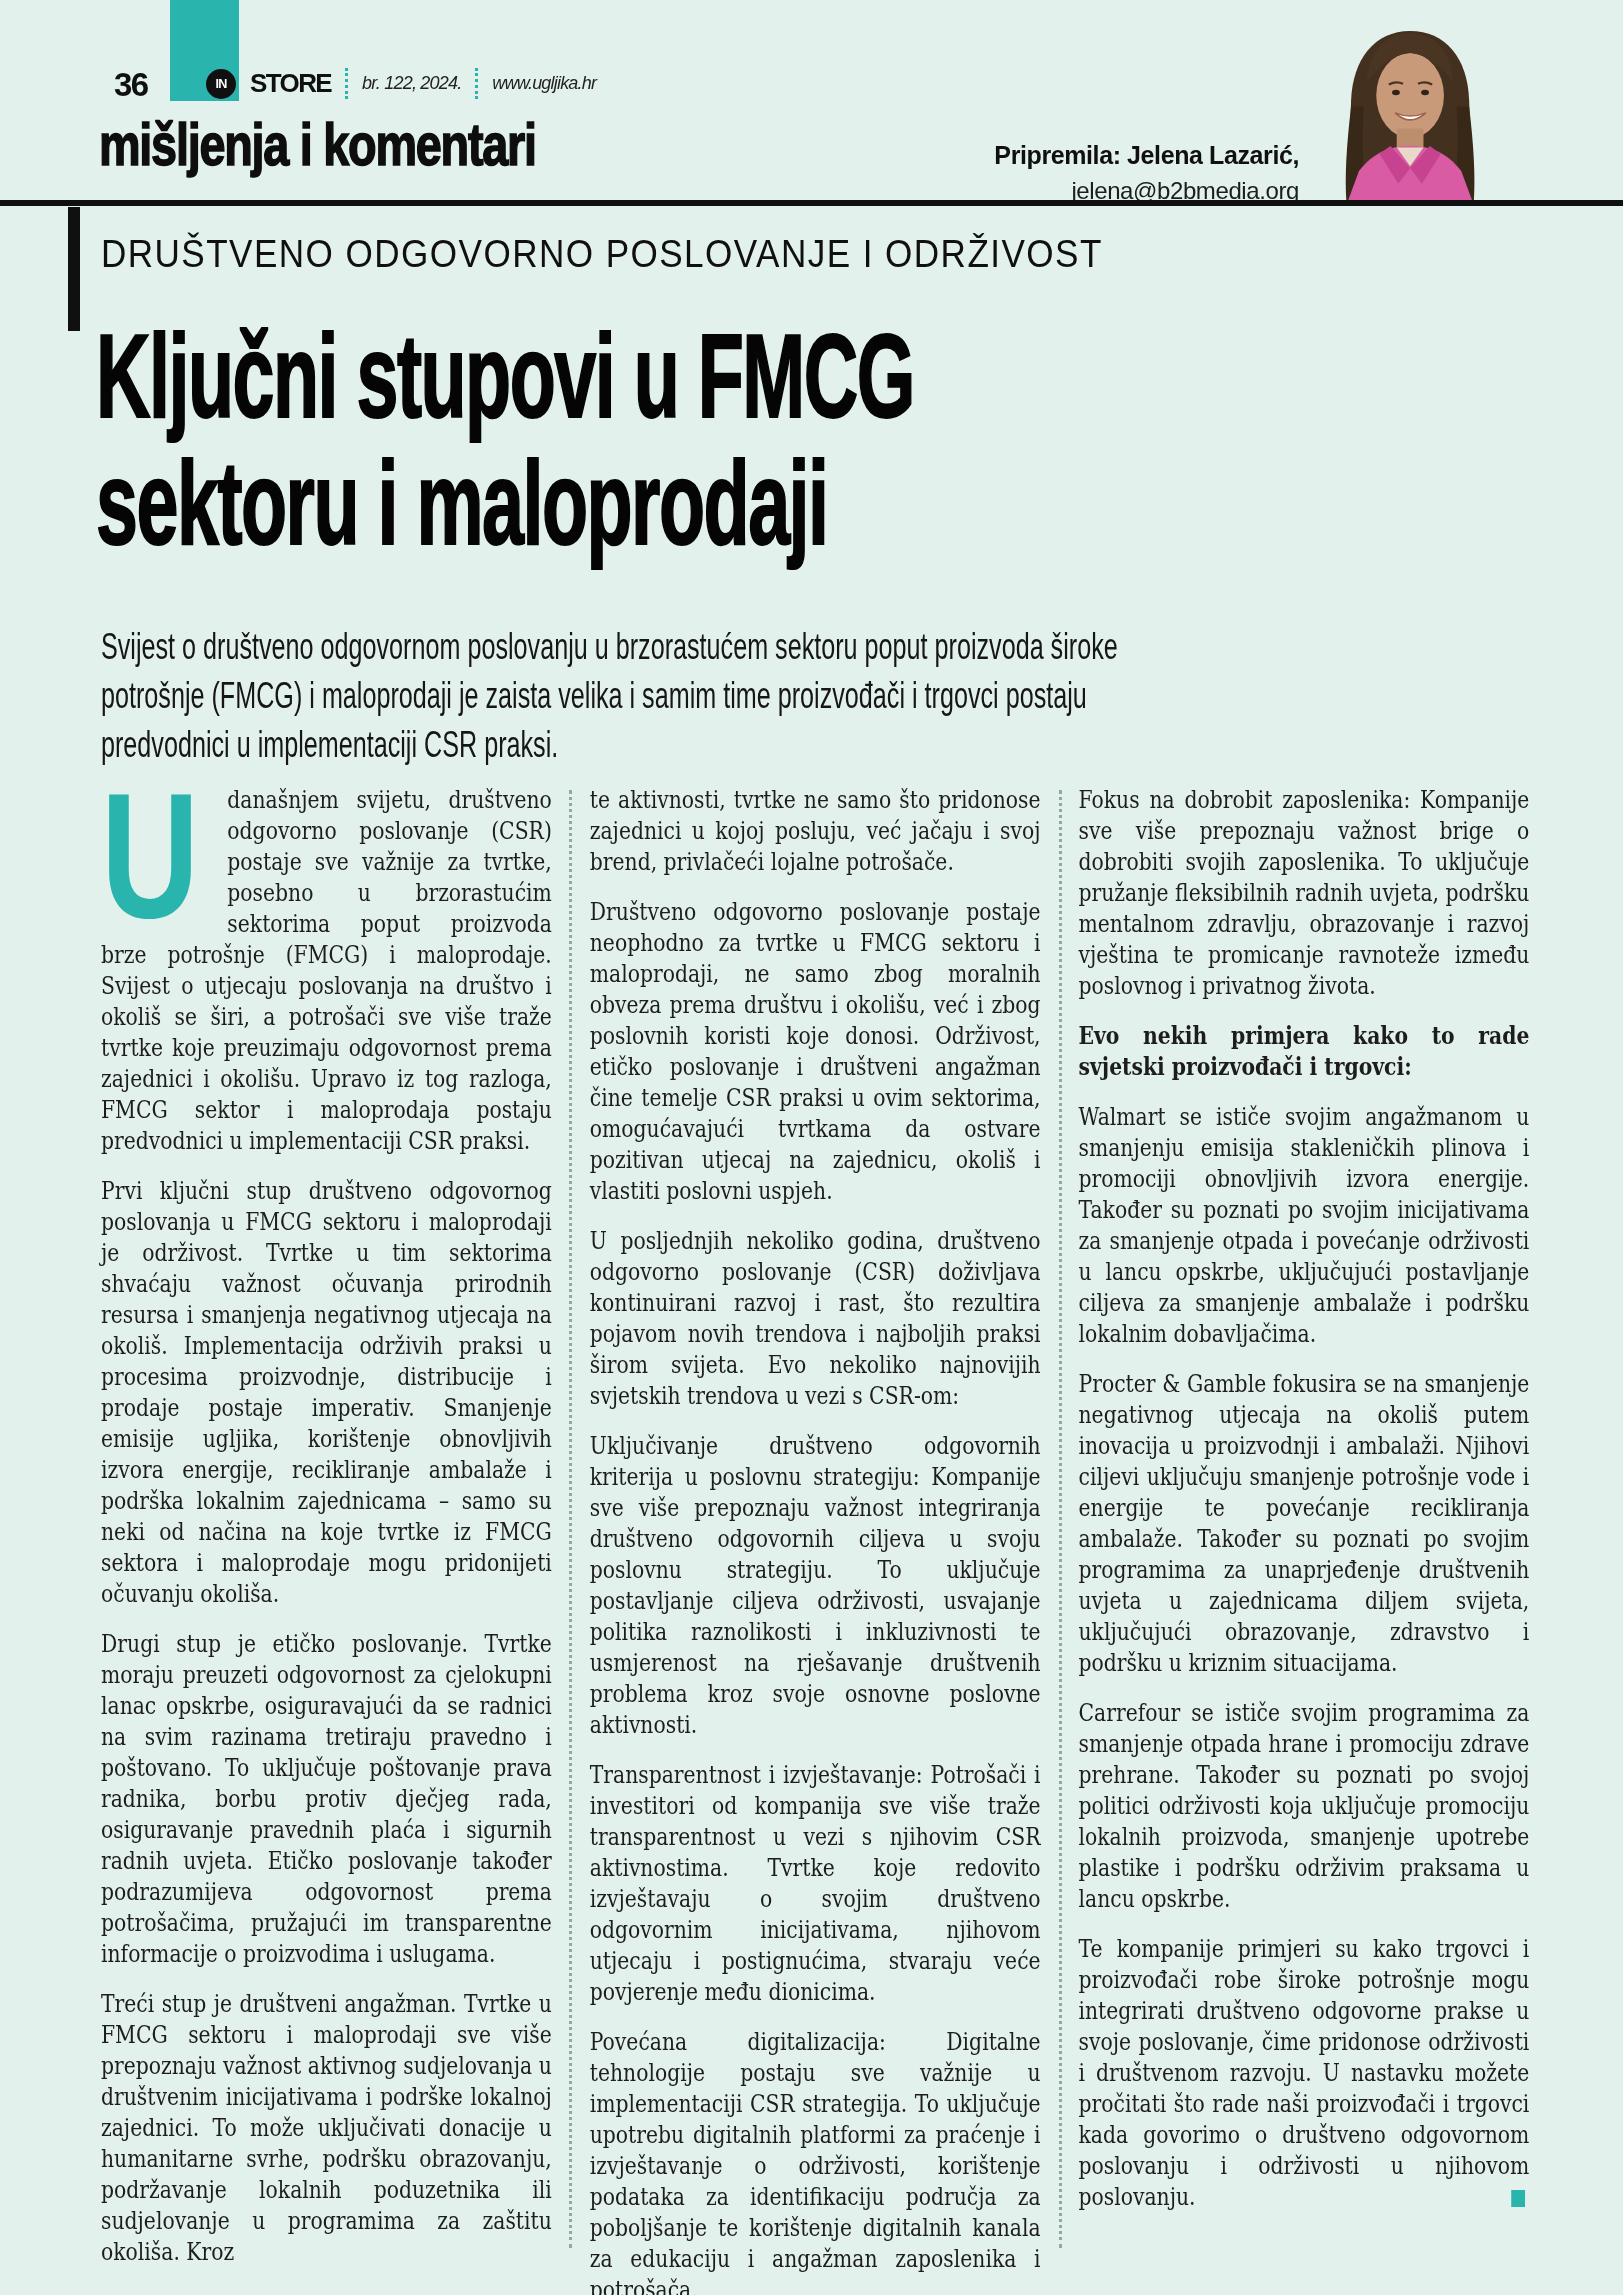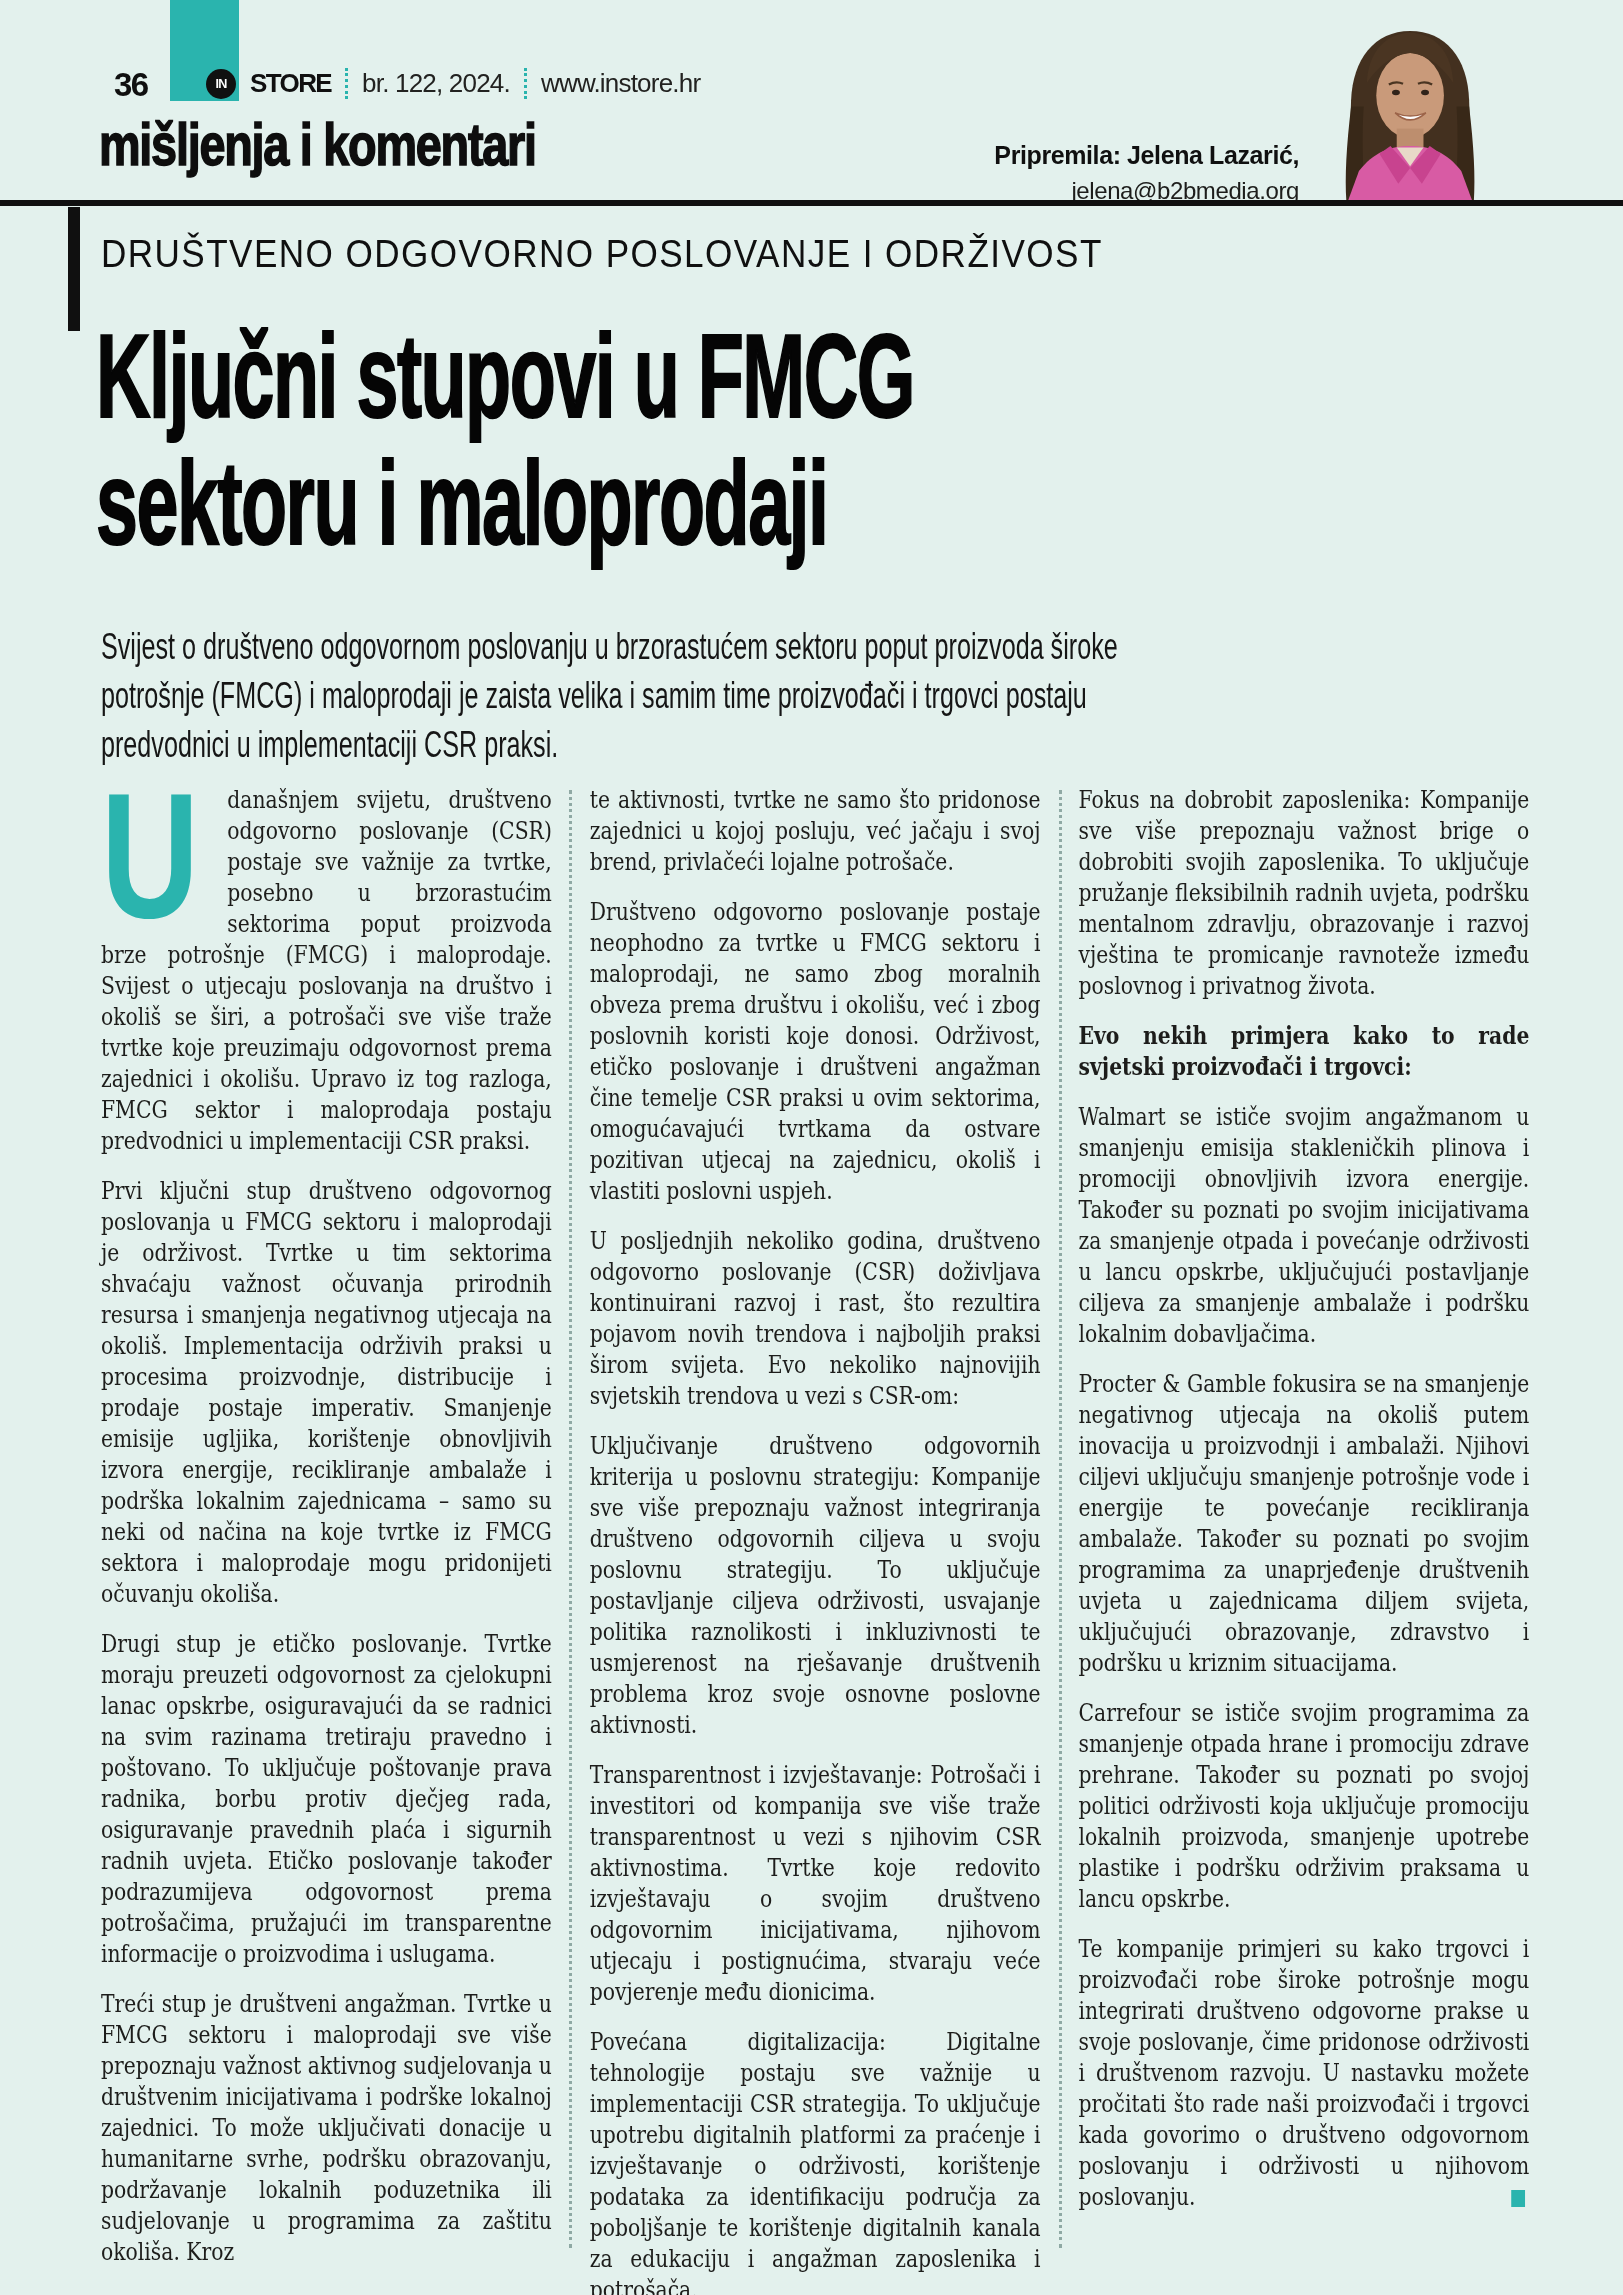--- a/index.html
+++ b/index.html
@@ -8,21 +8,21 @@
 
   
   .teal-block{position:absolute;left:170px;top:0;width:69px;height:101px;background:#2ab4ae;}
   .page-num{position:absolute;left:94px;top:66px;font-size:33px;font-weight:700;letter-spacing:-1.6px;color:#101010;margin-left:20px;}
   .masthead{position:absolute;left:206px;top:66px;display:flex;align-items:center;gap:14px;height:35px;}
   .logo-circle{width:30px;height:30px;border-radius:50%;background:#101010;color:#ffffff;
                display:flex;align-items:center;justify-content:center;
                font-size:12.6px;font-weight:700;letter-spacing:-0.8px;flex:0 0 30px;}
   .logo-word{font-size:26px;font-weight:700;letter-spacing:-1.6px;color:#101010;}
   .vsep{width:0;height:31px;border-left:3.9px dotted #2ab4ae;}
-  .issue,.site{font-size:26px;letter-spacing:-0.8px;color:#222220;}
+  .issue,.site{font-size:18px;letter-spacing:-0.8px;color:#222220;font-style:italic;}
 
   .section-title{position:absolute;left:99px;top:110px;font-size:60px;font-weight:700;
                  letter-spacing:-1.6px;color:#0e0e0e;-webkit-text-stroke:1.6px #0e0e0e;
                  transform:scaleX(0.78);transform-origin:left top;white-space:nowrap;}
 
   .byline{position:absolute;right:324px;top:141px;text-align:right;}
   .byline .name{display:block;font-size:25px;font-weight:700;letter-spacing:-0.4px;color:#101010;}
   .byline .email{display:block;font-size:24px;margin-top:7px;letter-spacing:-0.4px;color:#1d1d1b;}
 
   .photo{position:absolute;right:109px;top:20.4px;width:207px;height:181px;}
@@ -68,21 +68,21 @@
   <div class="page-num">36</div>
 
   <div class="masthead">
     <div class="logo-circle">
       <span>IN</span>
     </div>
     <div class="logo-word">STORE</div>
     <div class="vsep"></div>
     <div class="issue">br. 122, 2024.</div>
     <div class="vsep"></div>
-    <div class="site">www.instore.hr</div>
+    <div class="site">www.ugljika.hr</div>
   </div>
 
   <div class="section-title">mišljenja i komentari</div>
 
   <div class="byline">
     <span class="name">Pripremila: Jelena Lazarić,</span>
     <span class="email">jelena@b2bmedia.org</span>
   </div>
 
   <div class="photo">

